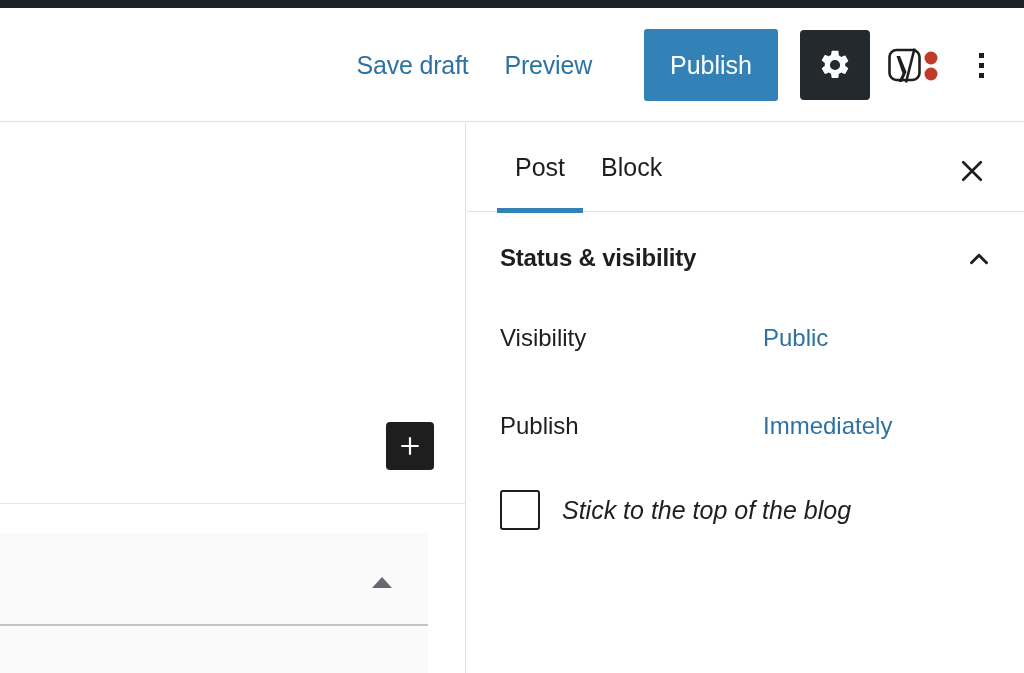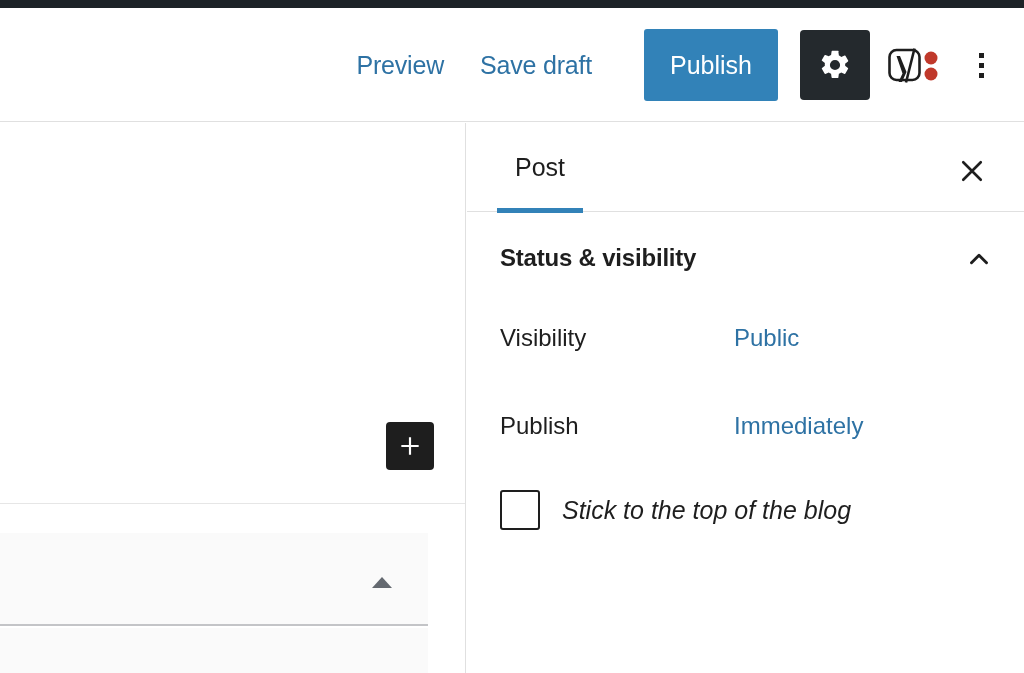--- a/index.html
+++ b/index.html
@@ -193,20 +193,21 @@
     color: #1e1e1e;
     letter-spacing: -0.2px;
   }
   .chev { width: 30px; height: 30px; display:block; }
 
   .panel-body { padding: 0 33px; }
 
   .row {
     display: flex; align-items: center;
     height: 88px;
+    gap: 29px;
   }
   .row-label {
     font-size: 24px;
     color: #1e1e1e;
     width: 234px;
     flex: none;
   }
   .row-link {
     background: none; border: none;
     font-size: 24px;
@@ -249,23 +250,23 @@
 </head>
 <body>
 
 <div id="root">
 
   <div class="admin-bar"></div>
 
   <div class="header">
     <div class="header-right">
 
+      <button class="txt-btn">Save draft</button>
+
       <button class="txt-btn">Preview</button>
-
-      <button class="txt-btn">Save draft</button>
 
       <button class="publish-btn">Publish</button>
 
       <button class="gear-btn">
         <span>
           <svg viewBox="0 0 24 24" xmlns="http://www.w3.org/2000/svg">
             <path fill="#ffffff" d="M19.14 12.94a7.6 7.6 0 0 0 .06-.94c0-.32-.03-.63-.07-.94l2.03-1.58a.49.49 0 0 0 .12-.61l-1.92-3.32a.49.49 0 0 0-.59-.22l-2.39.96a7.03 7.03 0 0 0-1.62-.94l-.36-2.54A.48.48 0 0 0 13.9 2h-3.84a.48.48 0 0 0-.47.41l-.36 2.54c-.59.24-1.13.56-1.62.94l-2.39-.96a.48.48 0 0 0-.59.22L2.71 8.47a.48.48 0 0 0 .12.61l2.03 1.58c-.04.31-.07.63-.07.94s.03.63.07.94l-2.03 1.58a.49.49 0 0 0-.12.61l1.92 3.32c.12.22.38.3.59.22l2.39-.96c.5.38 1.03.7 1.62.94l.36 2.54c.4.24.24.41.47.41h3.84c.24 0 .44-.17.47-.41l.36-2.54c.59-.24 1.13-.56 1.62-.94l2.39.96c.22.08.47 0 .59-.22l1.92-3.32a.49.49 0 0 0-.12-.61l-2.02-1.58zM12 15.6A3.6 3.6 0 1 1 12 8.4a3.6 3.6 0 0 1 0 7.2z"></path>
           </svg>
         </span>
       </button>
@@ -309,20 +310,21 @@
       <span class="collapse-caret"></span>
     </div>
 
     <div class="block-grey-2"></div>
   </div>
 
   <div class="sidebar">
 
     <div class="tabs">
       <button class="tab active">Post</button>
+      <button class="tab">Block</button>
 
       <button class="close-btn">
         <span>
           <svg viewBox="0 0 24 24" xmlns="http://www.w3.org/2000/svg">
             <path stroke="#1e1e1e" stroke-width="2.1" stroke-linecap="round" d="M5 5 L19 19 M19 5 L5 19"></path>
           </svg>
         </span>
       </button>
     </div>
 

